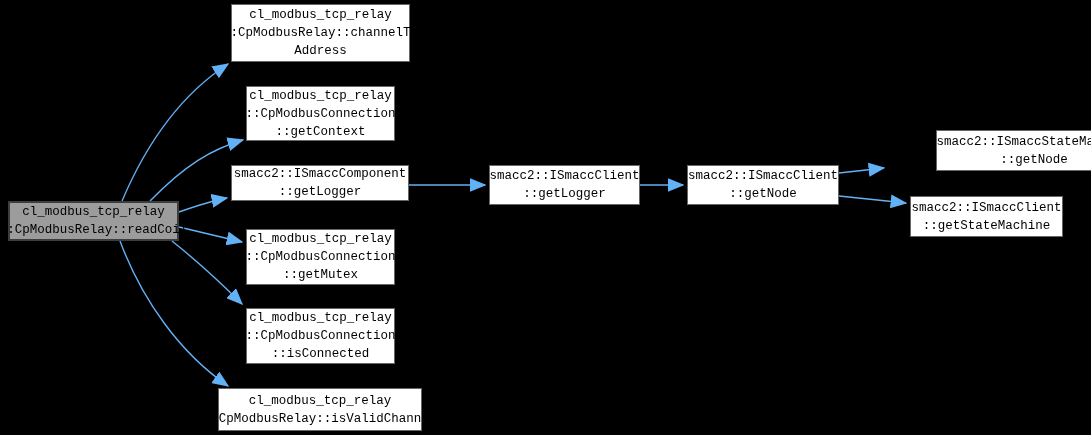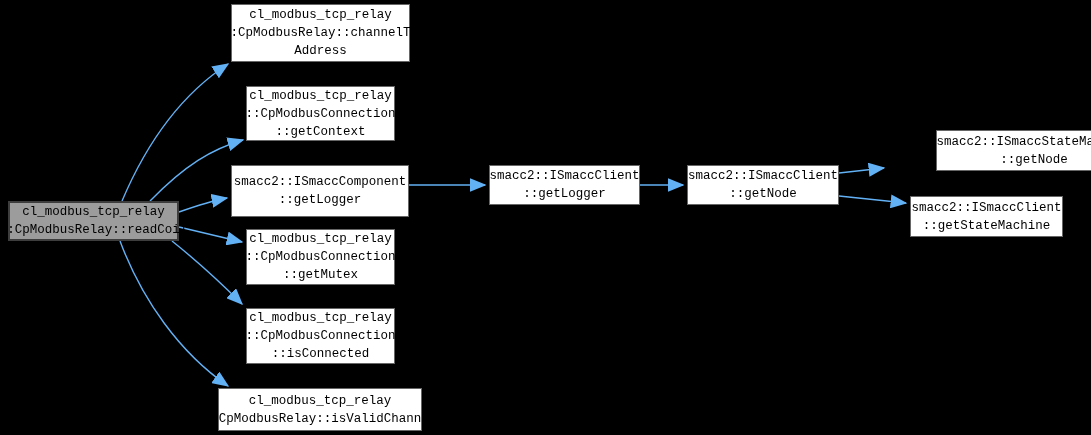--- a/index.html
+++ b/index.html
@@ -20,21 +20,21 @@
     color:var(--text); font-size:12.5px; line-height:18px;
     display:flex; align-items:center; justify-content:center;
     text-align:center; white-space:pre-line; cursor:pointer;font-family:Liberation Mono, monospace;
   }
   .node.focus{
     background:var(--focus-fill); border:2px solid var(--focus-border); cursor:default;
   }
   .n-readcoil{left:8px;top:201px;width:171px;height:40px;}
   .n-channel{left:231px;top:4px;width:179px;height:58px;}
   .n-getcontext{left:246px;top:86px;width:149px;height:55px;}
-  .n-complogger{left:231px;top:165px;width:178px;height:52px;}
+  .n-complogger{left:231px;top:165px;width:178px;height:36px;}
   .n-getmutex{left:246px;top:229px;width:149px;height:56px;}
   .n-isconnected{left:246px;top:308px;width:149px;height:56px;}
   .n-isvalid{left:218px;top:388px;width:204px;height:43px;}
   .n-clientlogger{left:489px;top:165px;width:151px;height:40px;}
   .n-clientnode{left:687px;top:165px;width:152px;height:40px;}
   .n-smnode{left:888px;top:130px;width:196px;height:41px;margin-left:48px;}
   .n-clientsm{left:910px;top:196px;width:153px;height:41px;}
 </style>
 </head>
 <body>

